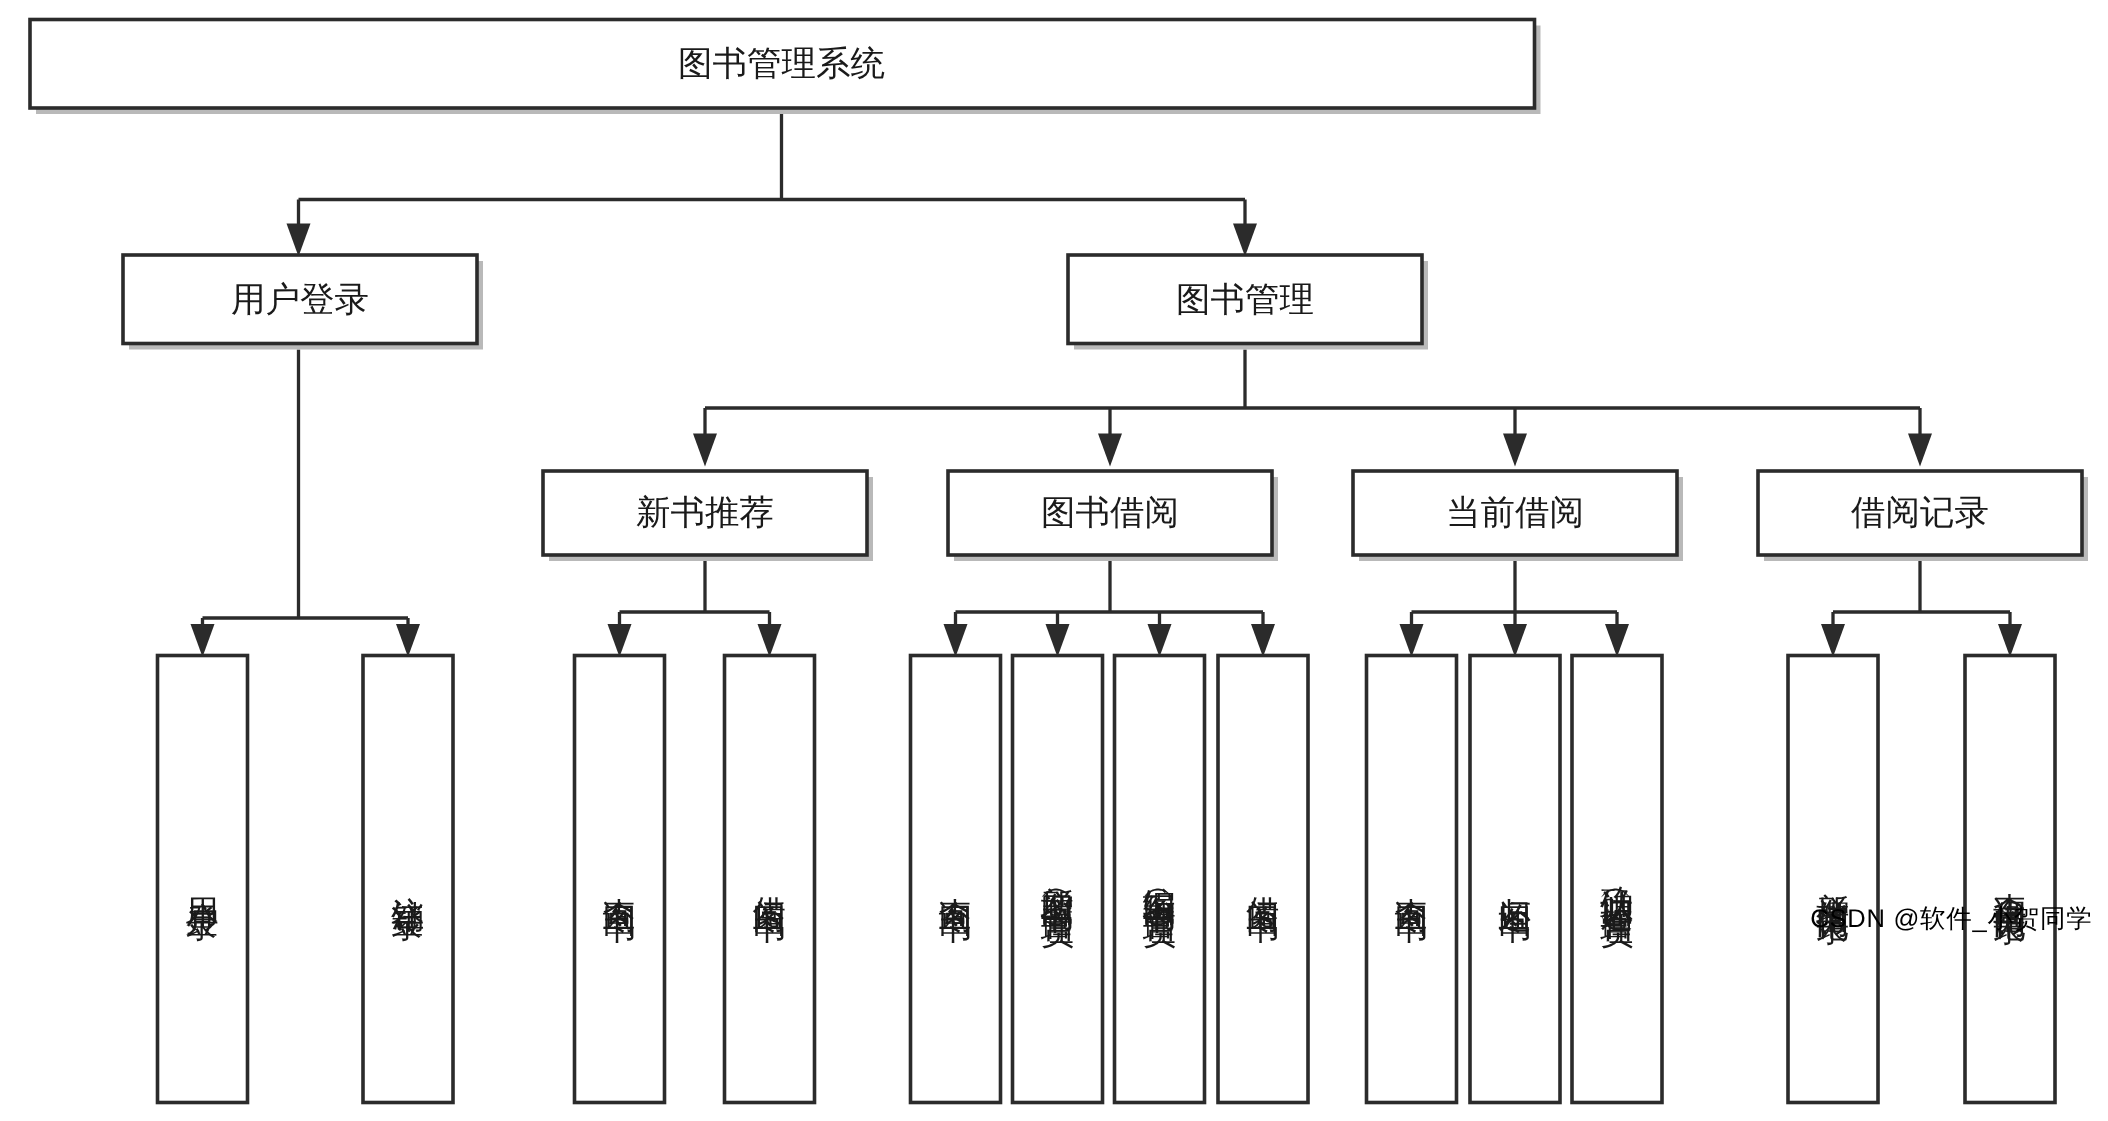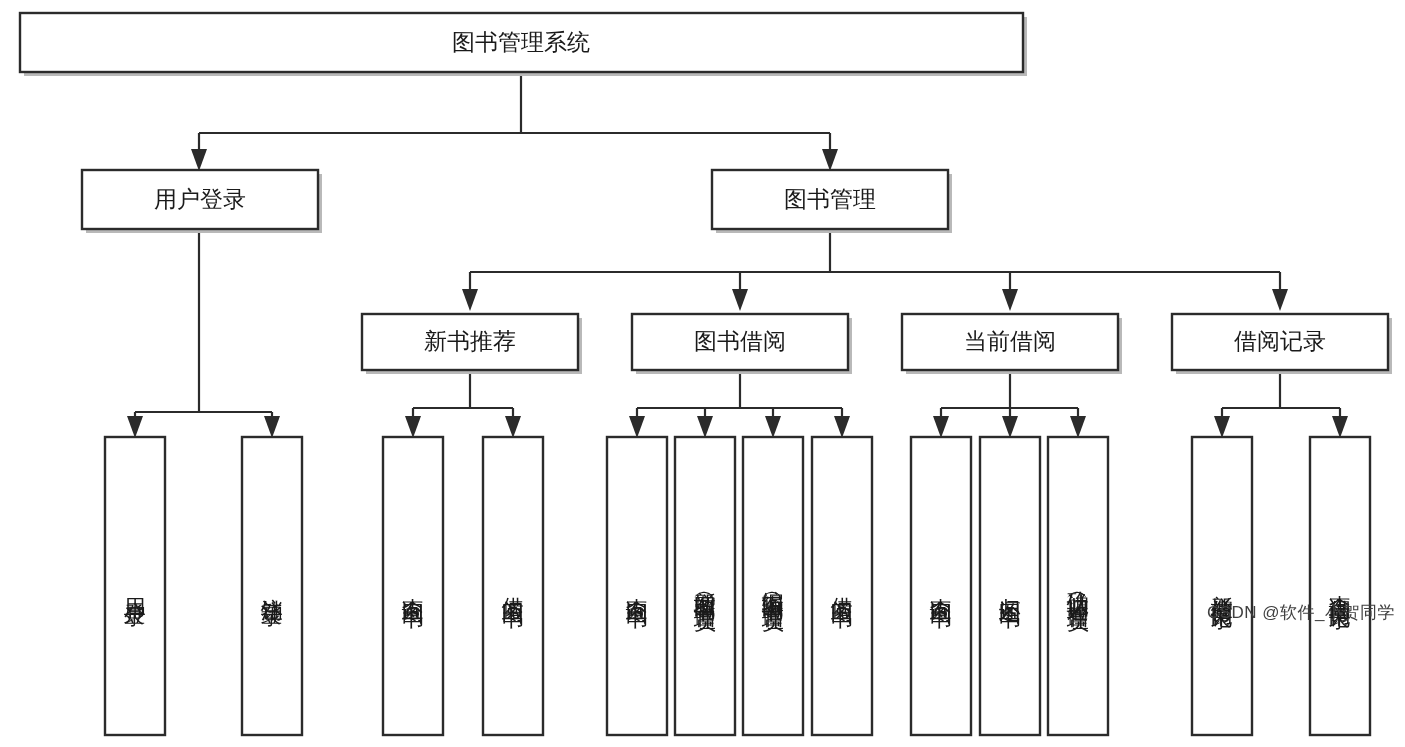--- a/index.html
+++ b/index.html
@@ -52,21 +52,21 @@
     fill: #1a1a1a;
     text-anchor: middle;
     dominant-baseline: middle;
   }
   .watermark {
     position: absolute;
     right: 10px;
     bottom: 6px;
     font-family: "Liberation Sans", "DejaVu Sans", sans-serif;
     font-size: 17px;
-    color: #404040;
+    color: #000000;
     letter-spacing: 0.5px;
     white-space: nowrap;
     pointer-events: none;
   }
 </style>
 </head>
 <body>
 
 <div id="diagram-root">
 

